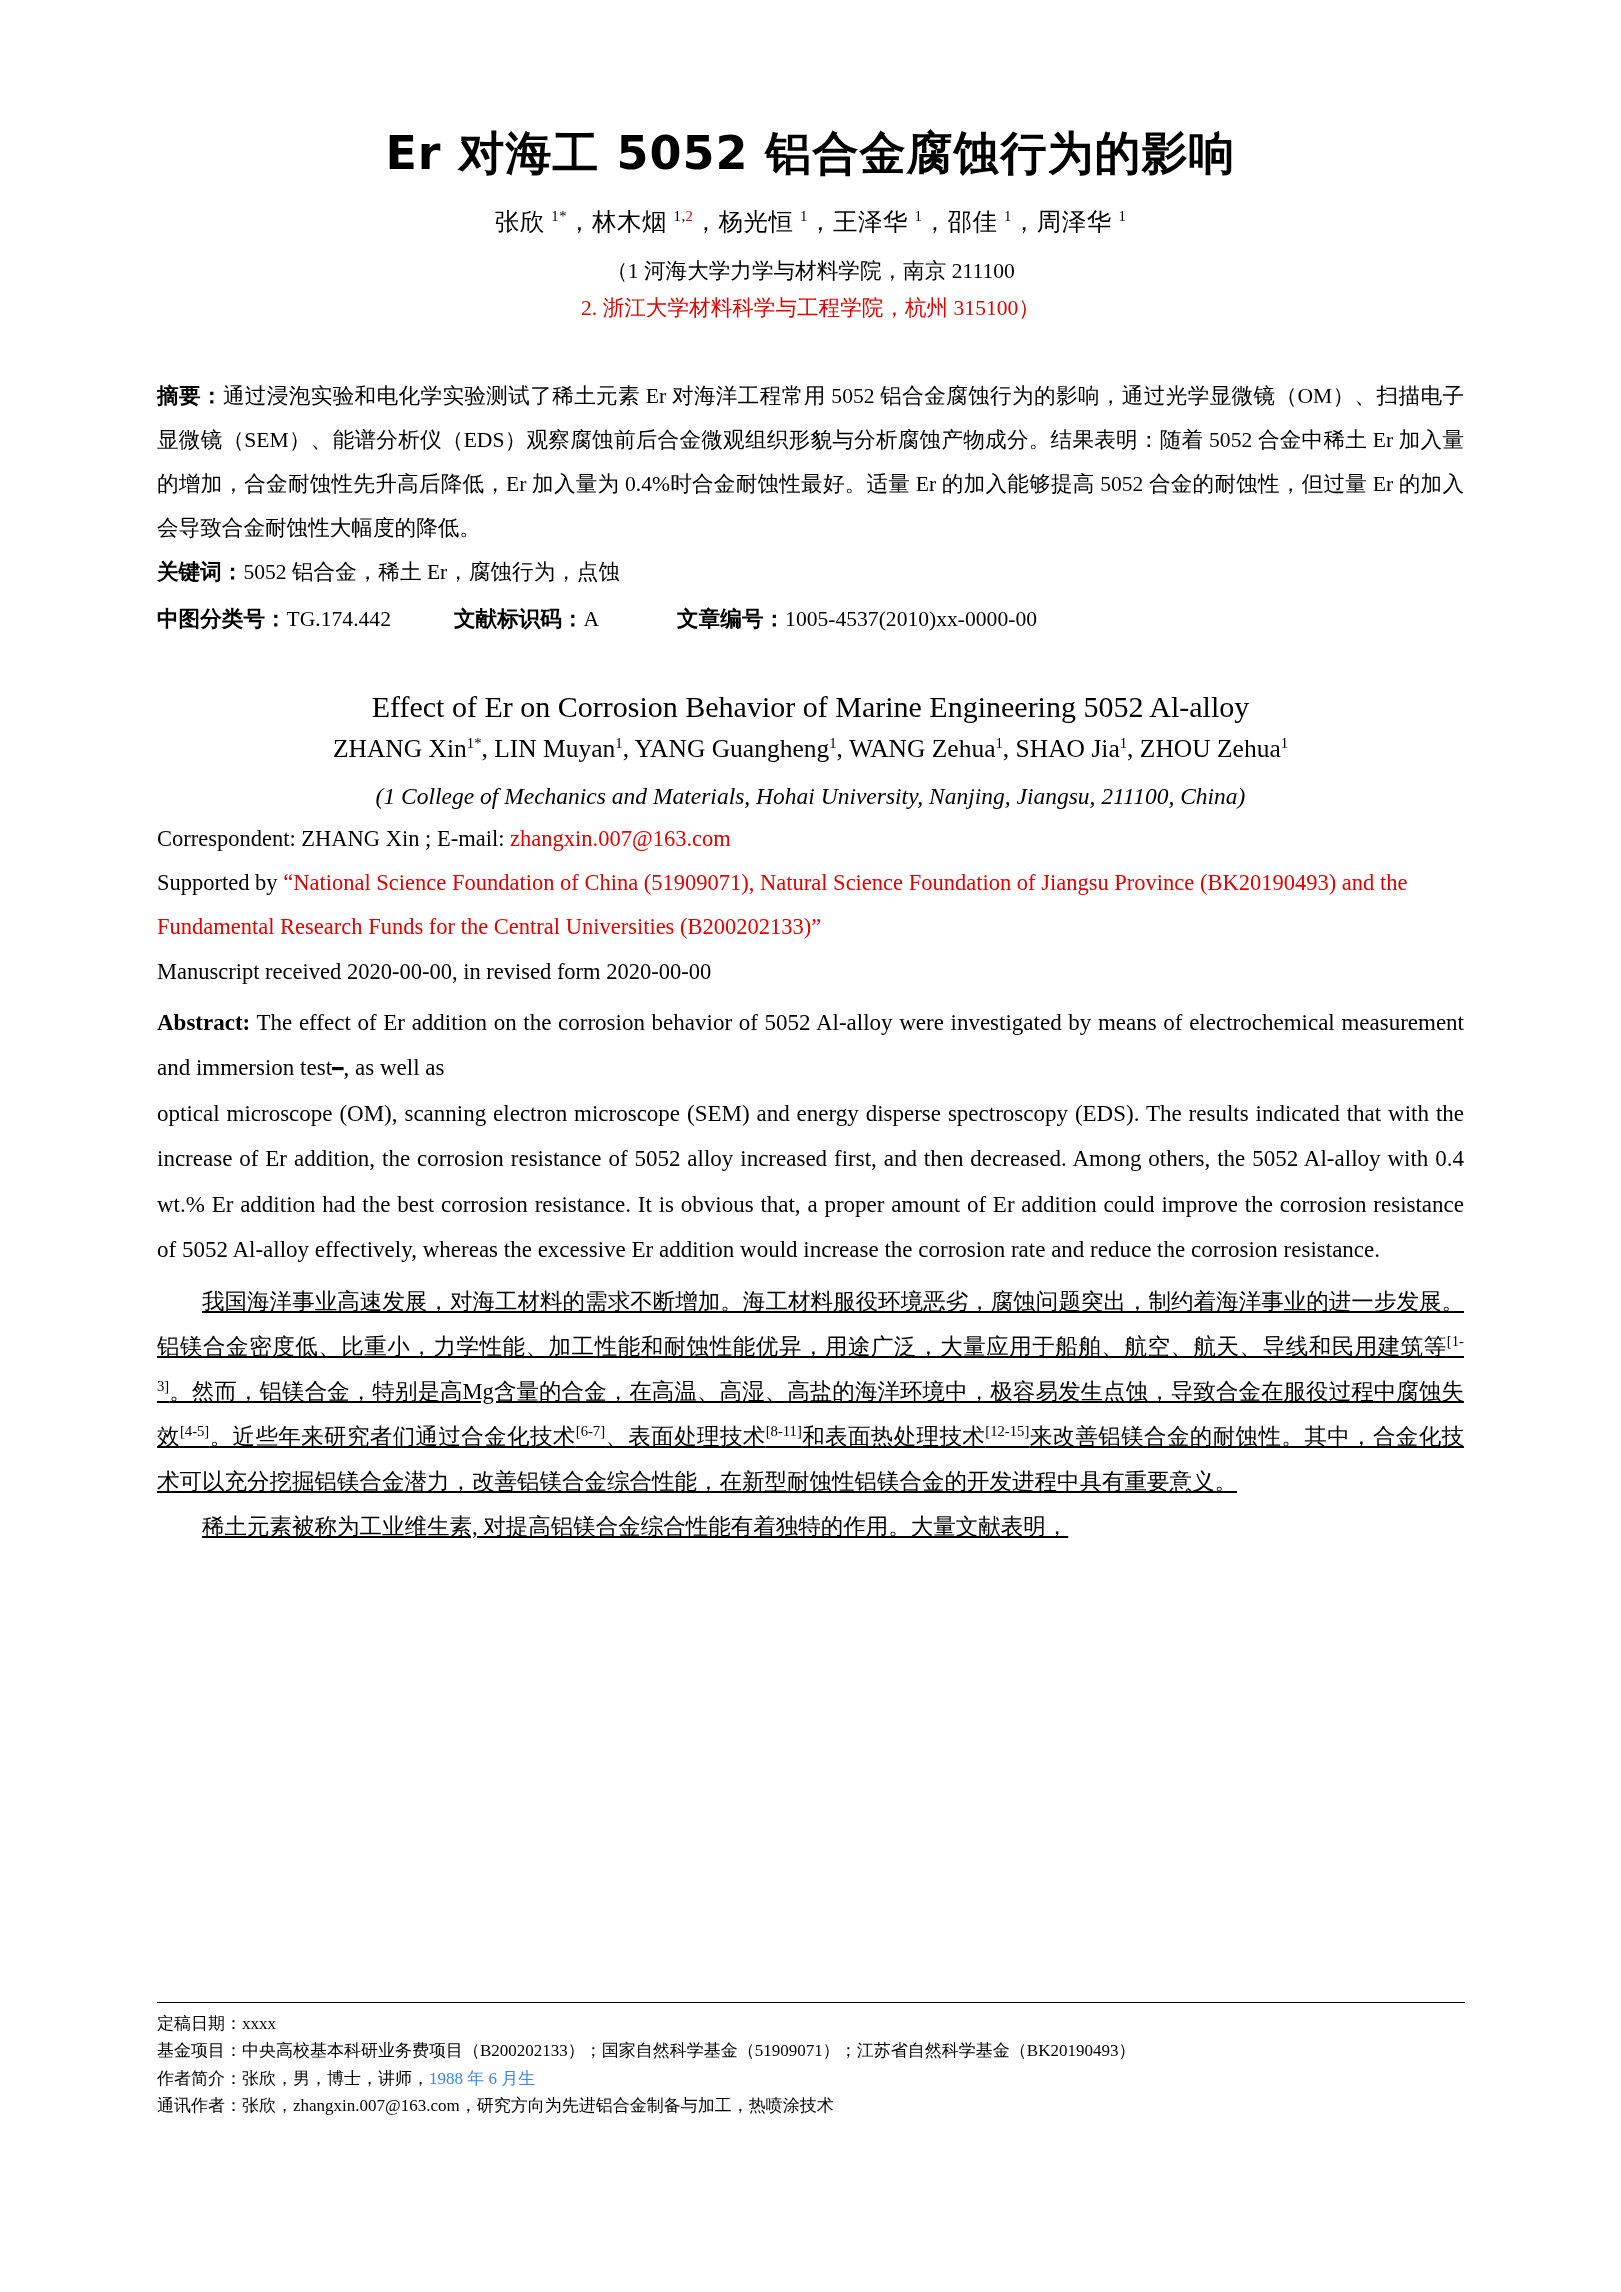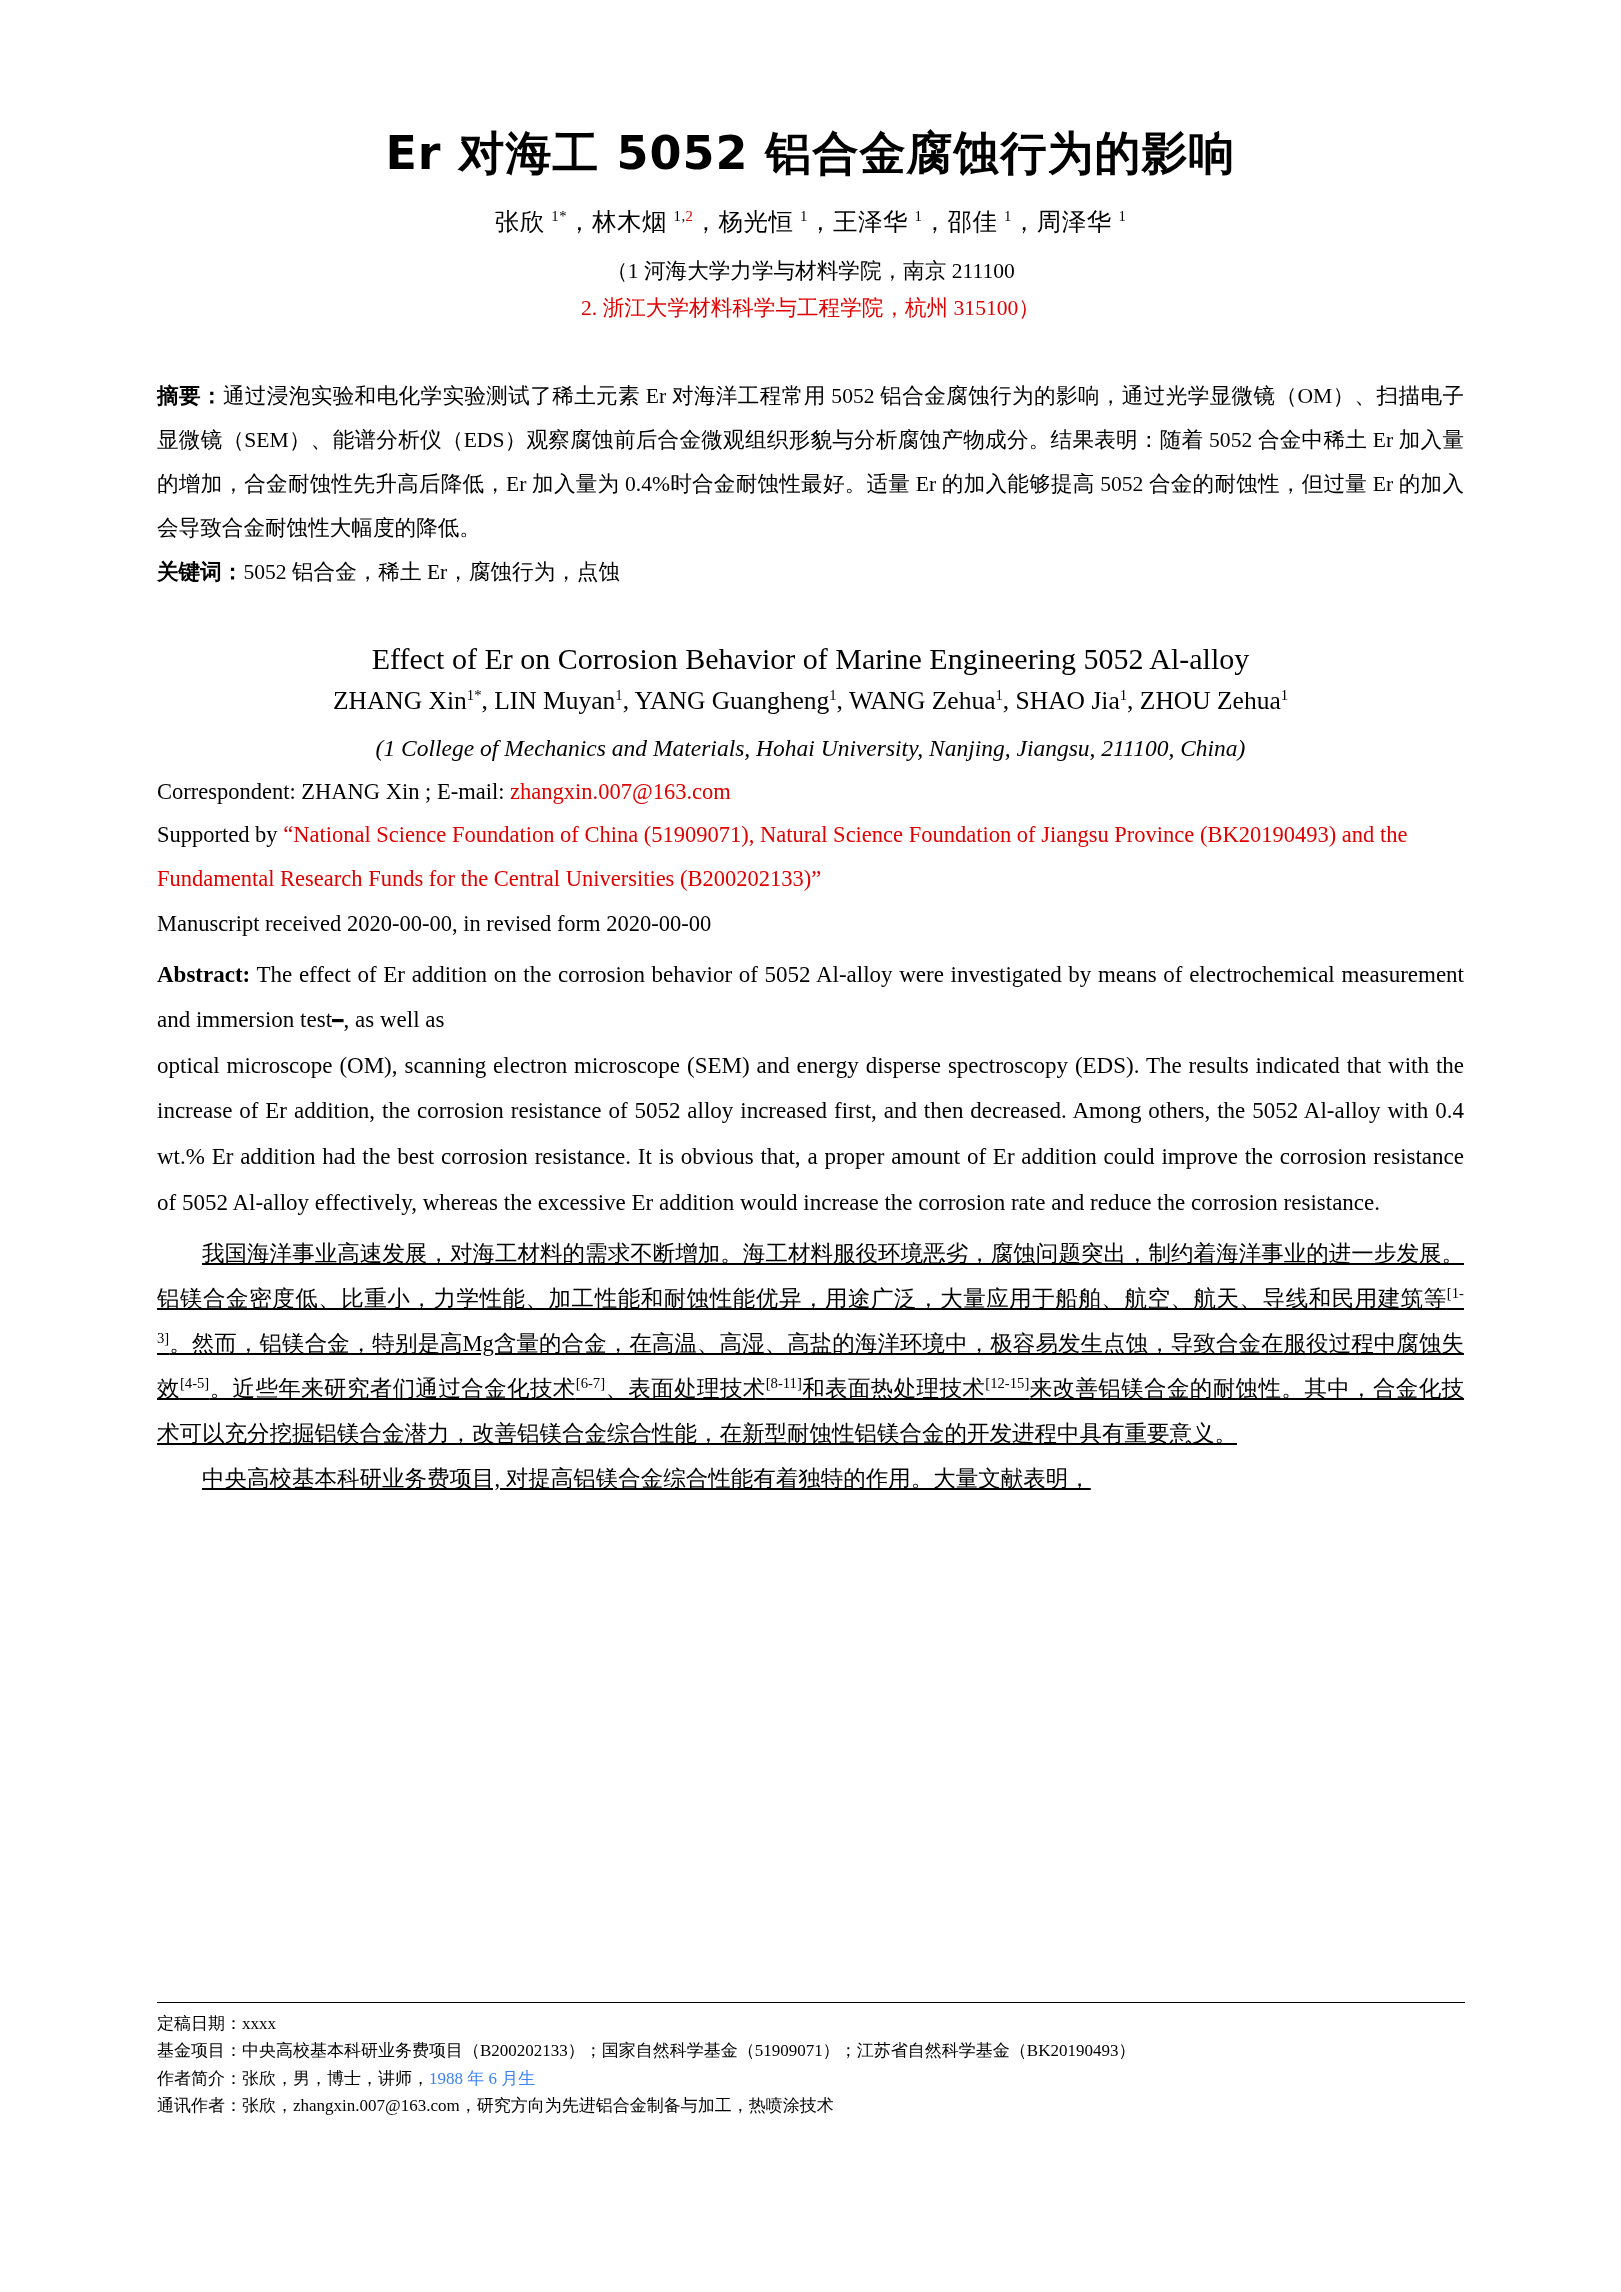--- a/index.html
+++ b/index.html
@@ -165,41 +165,44 @@
   <div class="cn-authors">张欣 <sup>1*</sup>，林木烟 <sup>1,<span class="red">2</span></sup>，杨光恒 <sup>1</sup>，王泽华 <sup>1</sup>，邵佳 <sup>1</sup>，周泽华 <sup>1</sup></div>
 
   <div class="cn-affil">（1 河海大学力学与材料学院，南京 211100</div>
   <div class="cn-affil red-line">2. 浙江大学材料科学与工程学院，杭州 315100）</div>
 
   <div class="zh-block">
     <p><span class="lbl">摘要：</span><span>通过浸泡实验和电化学实验测试了稀土元素 Er 对海洋工程常用 5052 铝合金腐蚀行为的影响，通过光学显微镜（OM）、扫描电子显微镜（SEM）、能谱分析仪（EDS）观察腐蚀前后合金微观组织形貌与分析腐蚀产物成分。结果表明：随着 5052 合金中稀土 Er 加入量的增加，合金耐蚀性先升高后降低，Er 加入量为 0.4%时合金耐蚀性最好。适量 Er 的加入能够提高 5052 合金的耐蚀性，但过量 Er 的加入会导致合金耐蚀性大幅度的降低。</span></p>
 
     <p><span class="lbl">关键词：</span><span>5052 铝合金，稀土 Er，腐蚀行为，点蚀</span></p>
 
+    <div class="meta-row">
+      <span class="lbl">中图分类号：</span><span>TG.174.442</span><span class="meta-gap1"></span><span class="lbl">文献标识码：</span><span>A</span><span class="meta-gap2"></span><span class="lbl">文章编号：</span><span>1005-4537(2010)xx-0000-00</span>
+    </div>
   </div>
 
   <div class="en-title">Effect of Er on Corrosion Behavior of Marine Engineering 5052 Al-alloy</div>
   <div class="en-authors">ZHANG Xin<sup>1*</sup>, LIN Muyan<sup>1</sup>, YANG Guangheng<sup>1</sup>, WANG Zehua<sup>1</sup>, SHAO Jia<sup>1</sup>, ZHOU Zehua<sup>1</sup></div>
   <div class="en-affil">(1 College of Mechanics and Materials, Hohai University, Nanjing, Jiangsu, 211100, China)</div>
 
   <div class="en-line"><span>Correspondent: ZHANG Xin ; E-mail: </span><span class="mailred" style="color:#e00000">zhangxin.007@163.com</span></div>
 
   <div class="supported"><span>Supported by </span><span class="redtext">“National Science Foundation of China (51909071), Natural Science Foundation of Jiangsu Province (BK20190493) and the Fundamental Research Funds for the Central Universities (B200202133)”</span></div>
 
   <div class="en-line tight">Manuscript received 2020-00-00, in revised form 2020-00-00</div>
 
   <div class="en-abstract">
     <b>Abstract:</b><span> The effect of Er addition on the corrosion behavior of 5052 Al-alloy were investigated by means of electrochemical measurement and immersion test</span><span class="strike">–</span><span>, as well as</span><br>
     <span>optical microscope (OM), scanning electron microscope (SEM) and energy disperse spectroscopy (EDS). The results indicated that with the increase of Er addition, the corrosion resistance of 5052 alloy increased first, and then decreased. Among others, the 5052 Al-alloy with 0.4 wt.% Er addition had the best corrosion resistance. It is obvious that,   a proper amount of Er addition could improve the corrosion resistance of 5052 Al-alloy effectively, whereas the excessive Er addition would increase the corrosion rate and reduce the corrosion resistance.</span>
   </div>
 
 
   <div class="body-cn">
     <p>我国海洋事业高速发展，对海工材料的需求不断增加。海工材料服役环境恶劣，腐蚀问题突出，制约着海洋事业的进一步发展。铝镁合金密度低、比重小，力学性能、加工性能和耐蚀性能优异，用途广泛，大量应用于船舶、航空、航天、导线和民用建筑等<sup>[1-3]</sup>。然而，铝镁合金，特别是高Mg含量的合金，在高温、高湿、高盐的海洋环境中，极容易发生点蚀，导致合金在服役过程中腐蚀失效<sup>[4-5]</sup>。近些年来研究者们通过合金化技术<sup>[6-7]</sup>、表面处理技术<sup>[8-11]</sup>和表面热处理技术<sup>[12-15]</sup>来改善铝镁合金的耐蚀性。其中，合金化技术可以充分挖掘铝镁合金潜力，改善铝镁合金综合性能，在新型耐蚀性铝镁合金的开发进程中具有重要意义。</p>
-    <p>中央高校基本科研业务费项目, 对提高铝镁合金综合性能有着独特的作用。大量文献表明，</p>
+    <p>稀土元素被称为工业维生素, 对提高铝镁合金综合性能有着独特的作用。大量文献表明，</p>
   </div>
 
 </div>
 
 <div class="footnote">
   <div class="rule"></div>
   <div class="fn-line"><span>定稿日期：</span><span>xxxx</span></div>
   <div class="fn-line">基金项目：中央高校基本科研业务费项目（B200202133）；国家自然科学基金（51909071）；江苏省自然科学基金（BK20190493）</div>
   <div class="fn-line"><span>作者简介：张欣，男，博士，讲师，</span><span class="red">1988 年 6 月生</span></div>
   <div class="fn-line"><span>通讯作者：张欣，</span><span class="bluelink">zhangxin.007@163.com，</span><span>研究方向为先进铝合金制备与加工，热喷涂技术</span></div>

